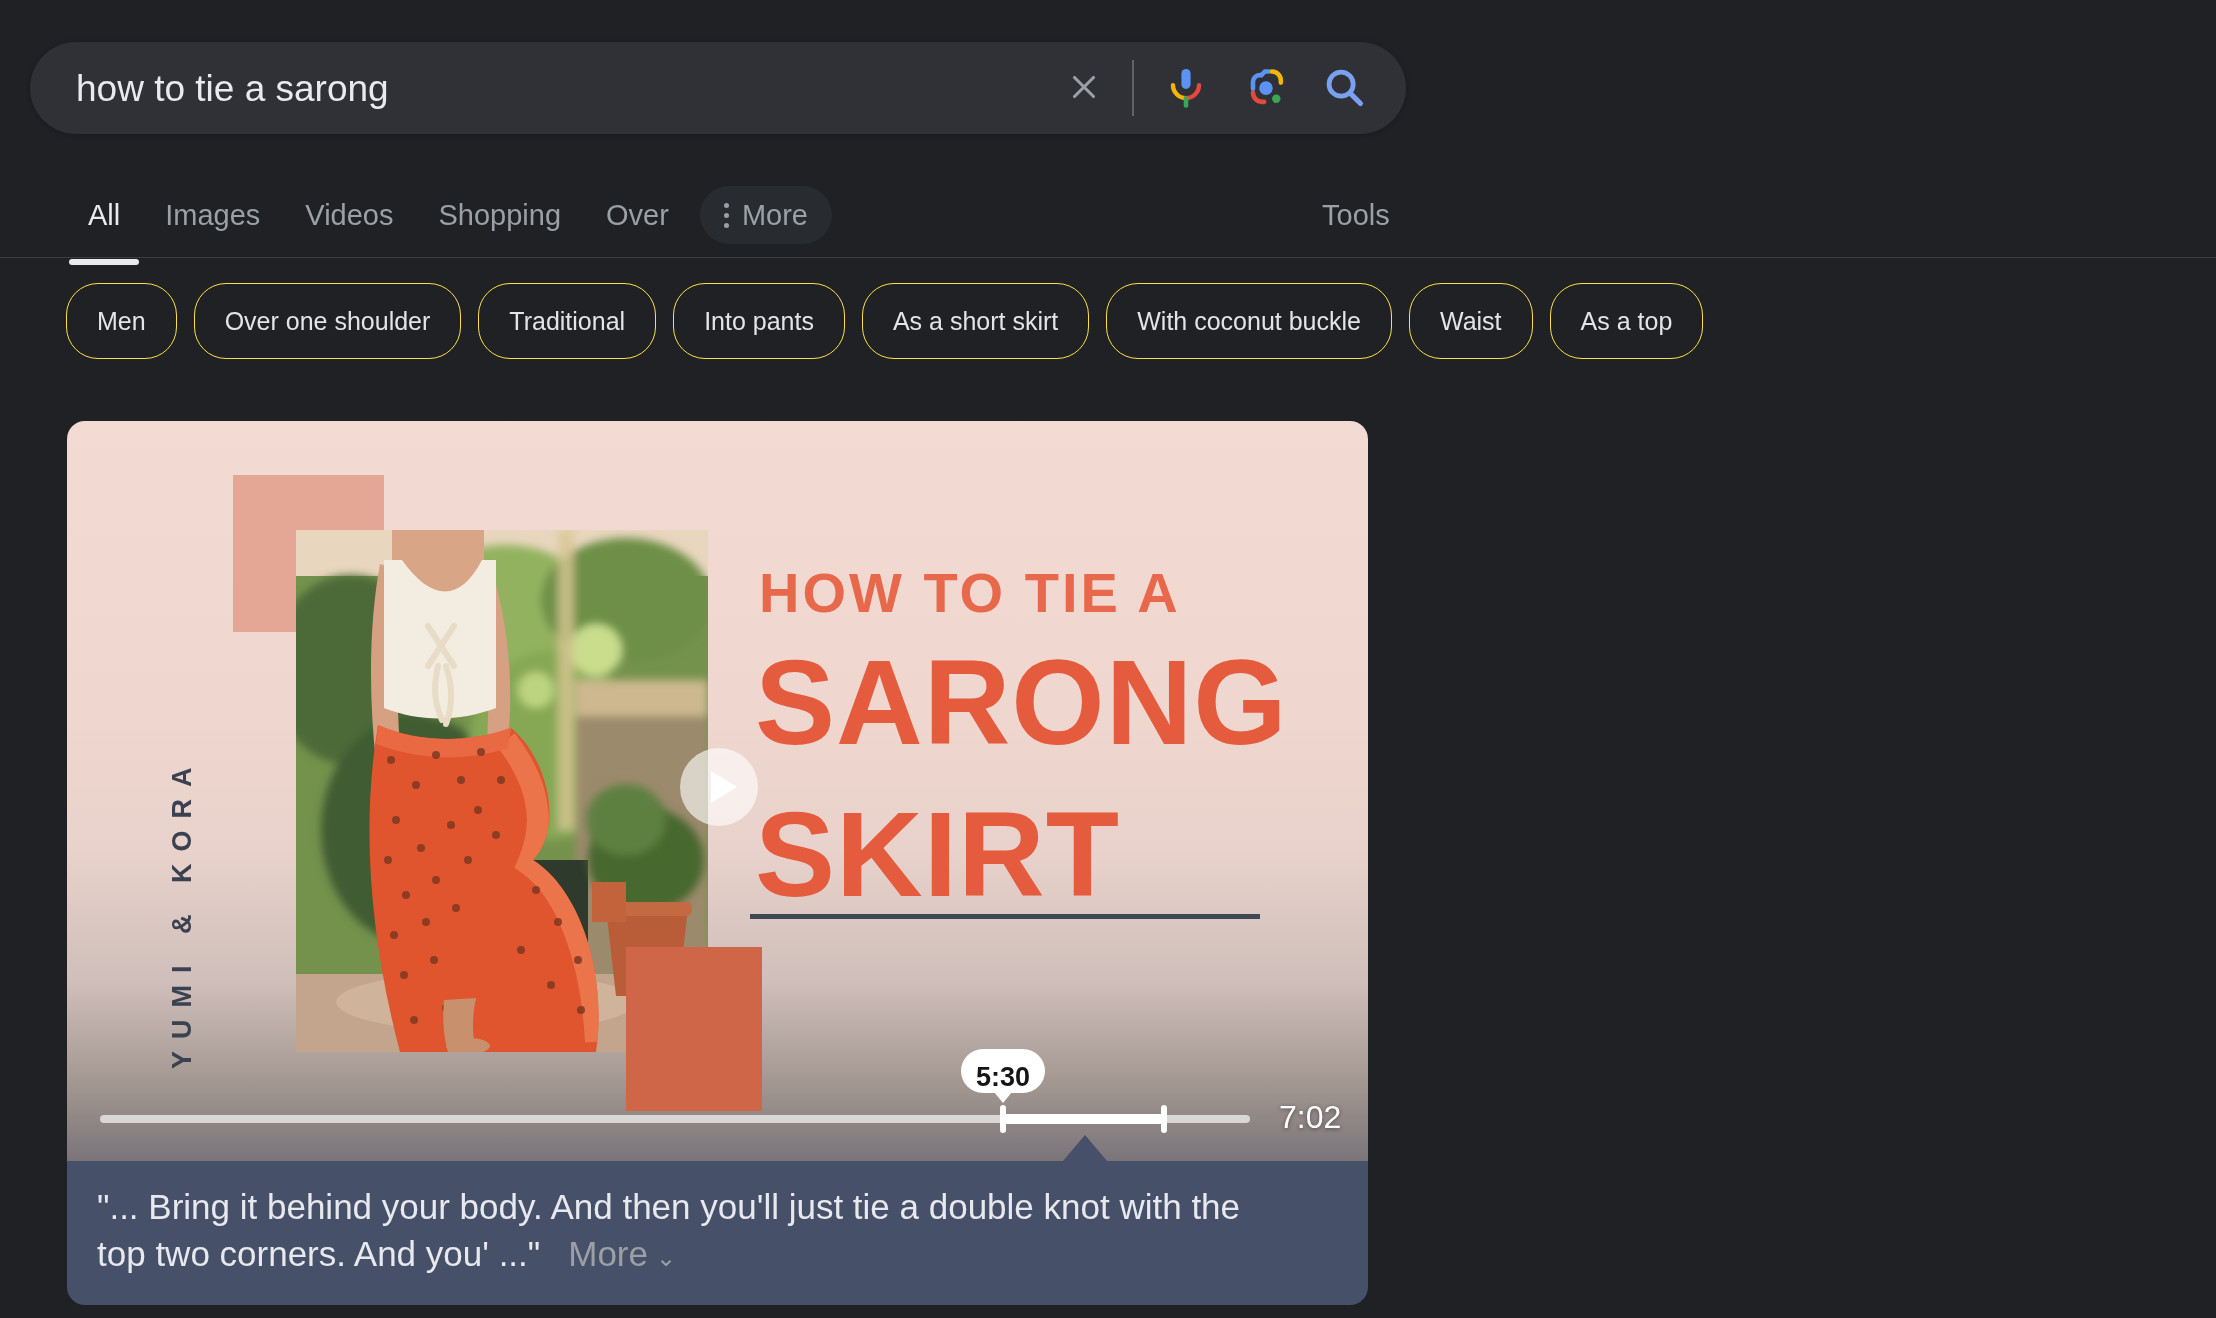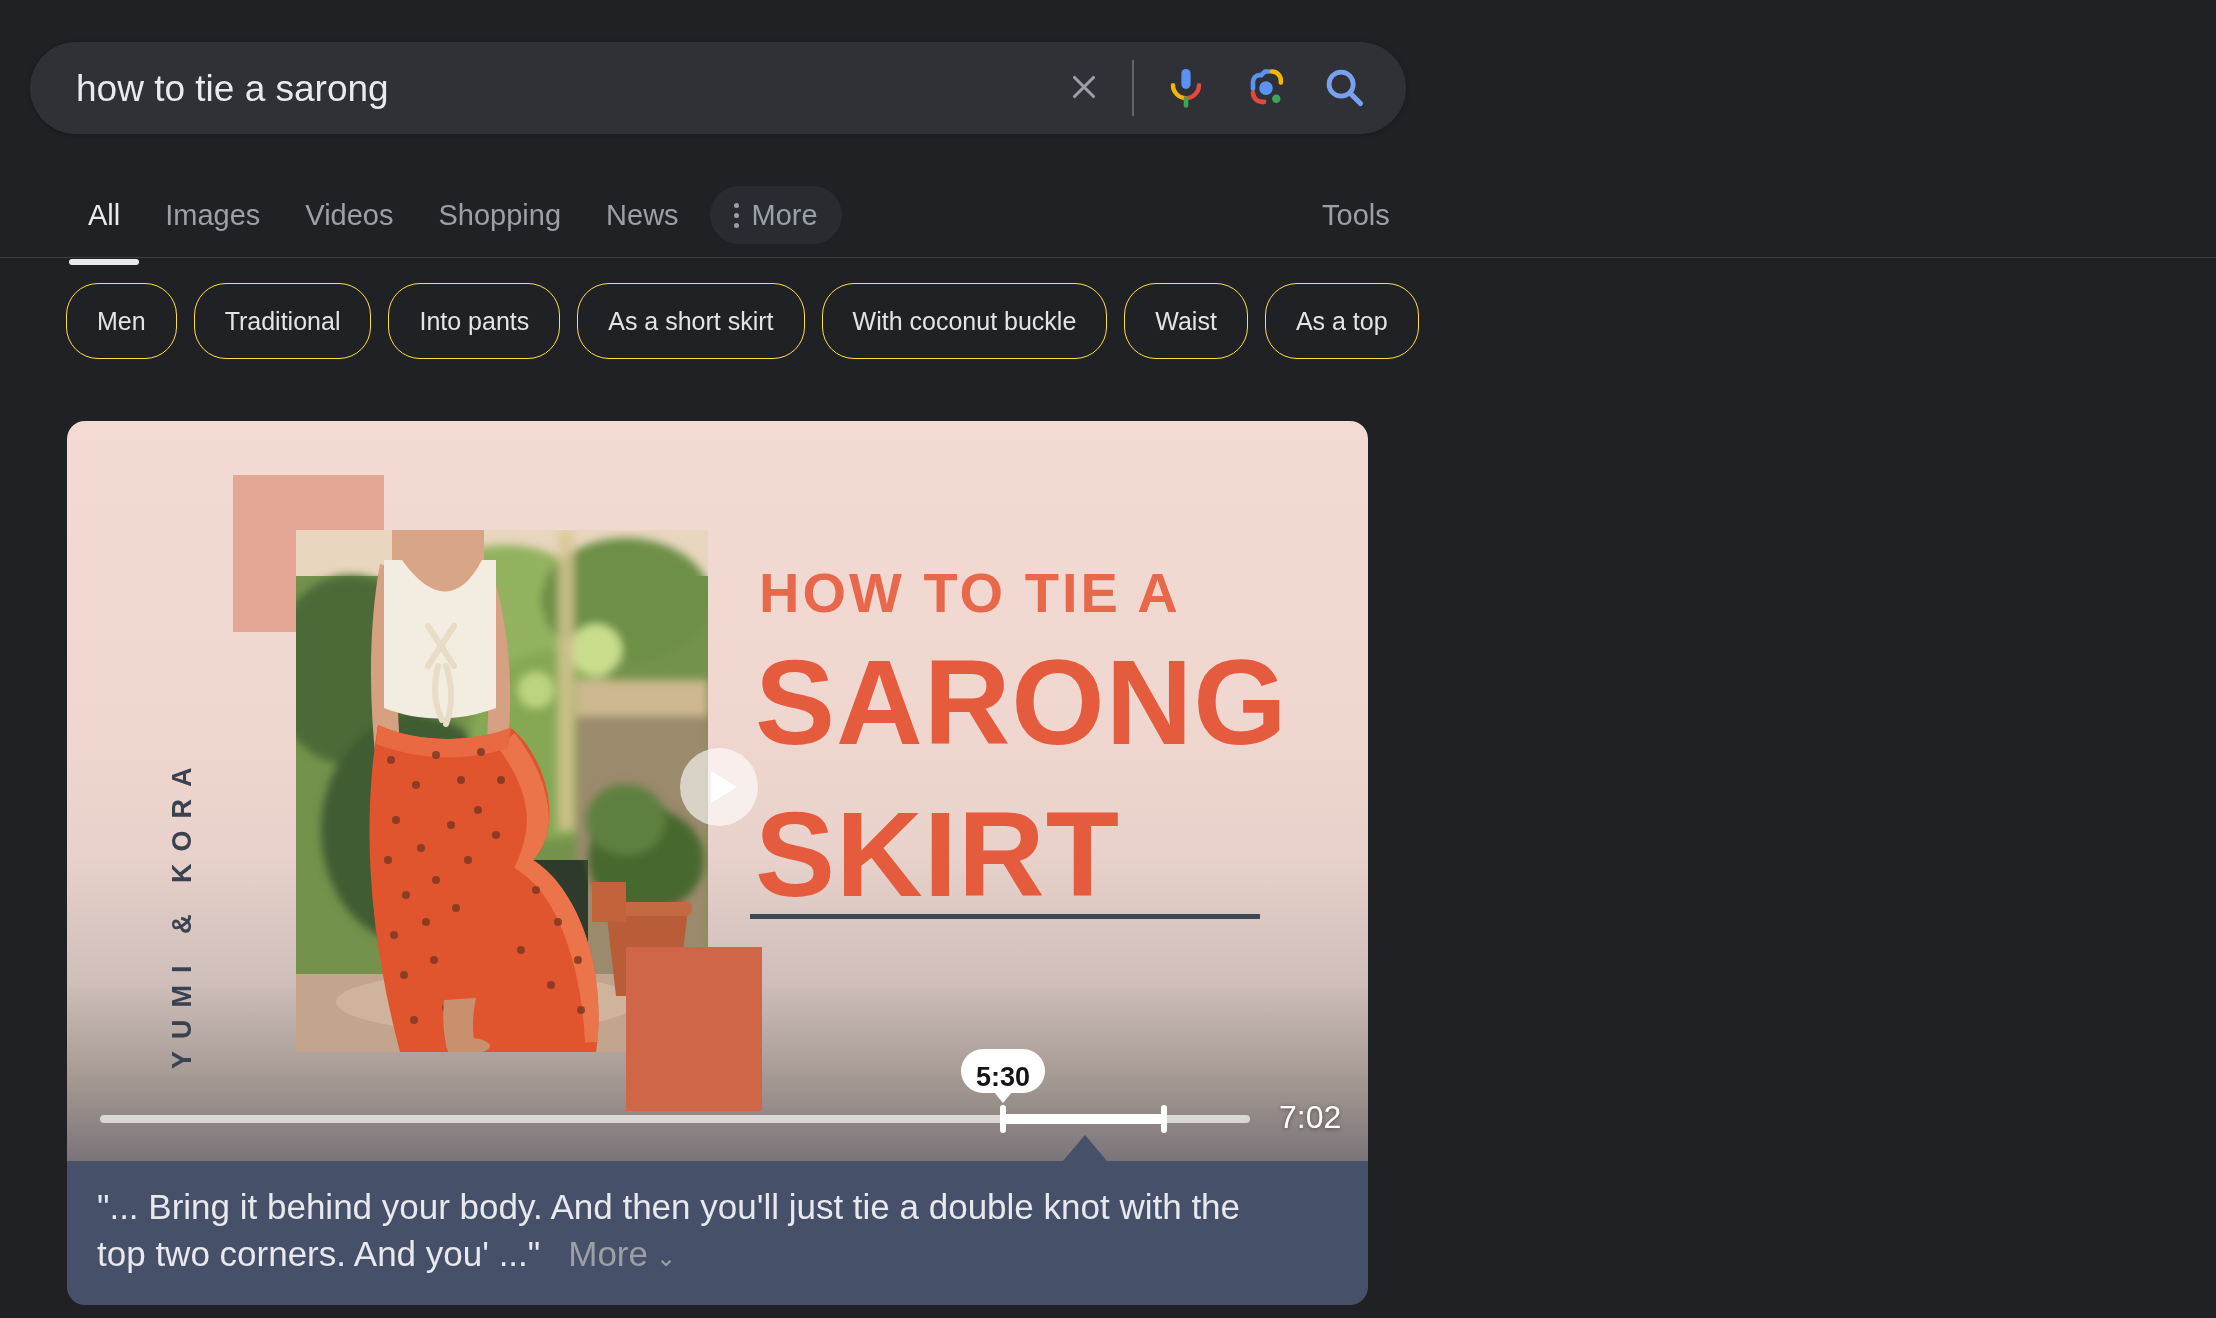--- a/index.html
+++ b/index.html
@@ -130,35 +130,36 @@
       </span>
     </button>
   </div>
 </div>
 
 <div class="tabs">
   <div class="tab active">All</div>
   <div class="tab">Images</div>
   <div class="tab">Videos</div>
   <div class="tab">Shopping</div>
-  <div class="tab">News</div>
+  <div class="tab">Over</div>
   <div class="tab tab-more">
     <span class="dots">
         <i></i>
         <i></i>
         <i></i>
       </span>
     <span>More</span>
   </div>
 </div>
 <div class="tools">Tools</div>
 <div class="tabs-divider"></div>
 
 <div class="chips">
   <button class="chip">Men</button>
+  <button class="chip">Over one shoulder</button>
   <button class="chip">Traditional</button>
   <button class="chip">Into pants</button>
   <button class="chip">As a short skirt</button>
   <button class="chip">With coconut buckle</button>
   <button class="chip">Waist</button>
   <button class="chip">As a top</button>
 </div>
 
 <div class="video-card">
   <div class="thumb">

